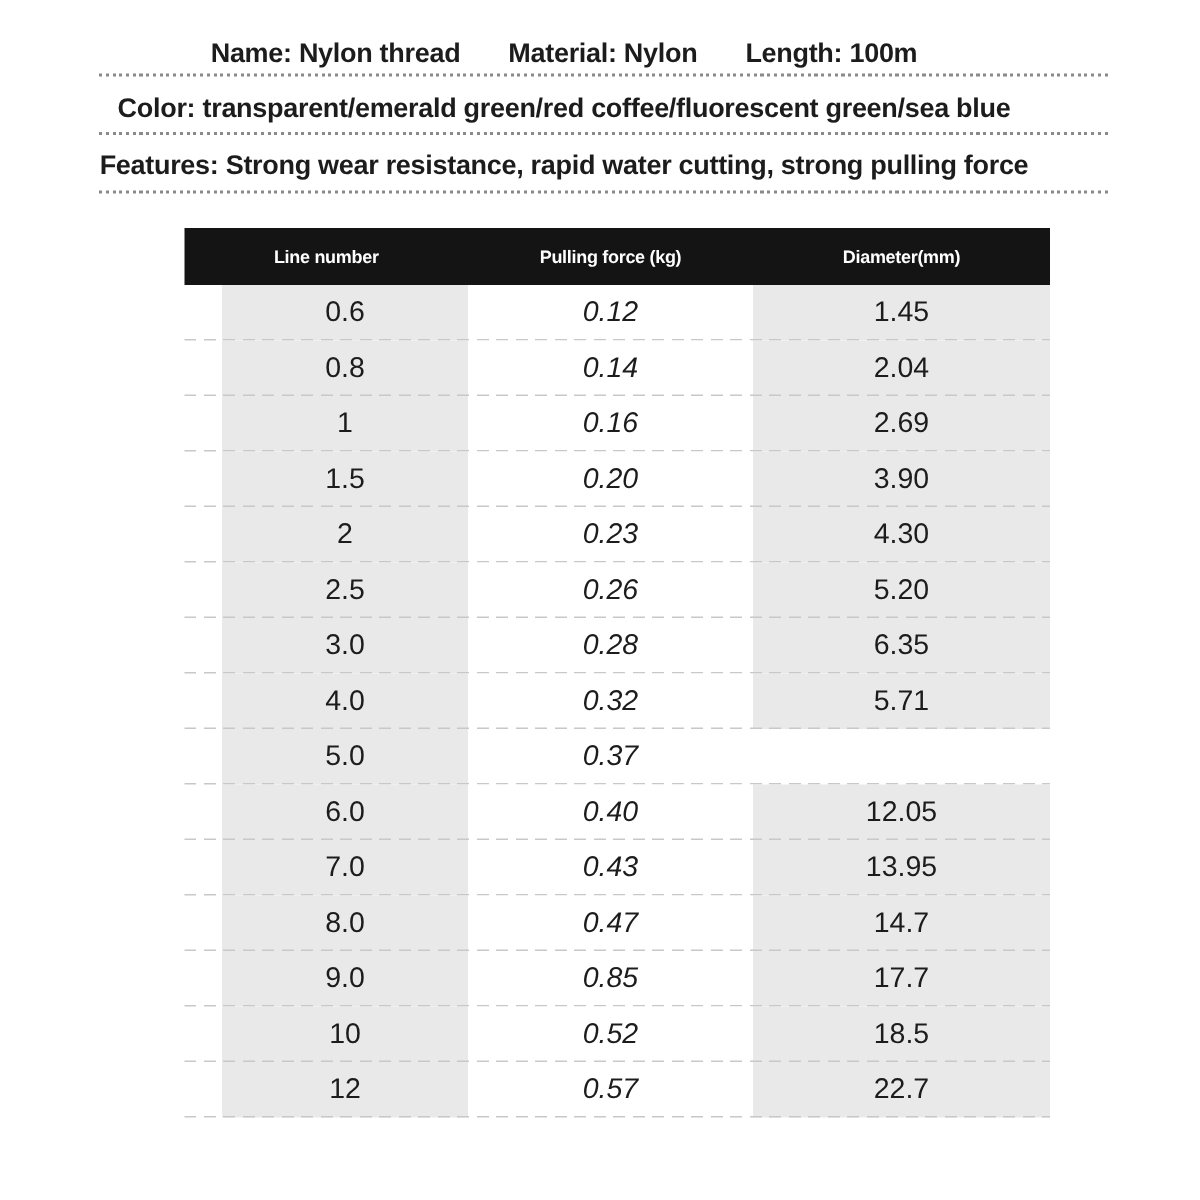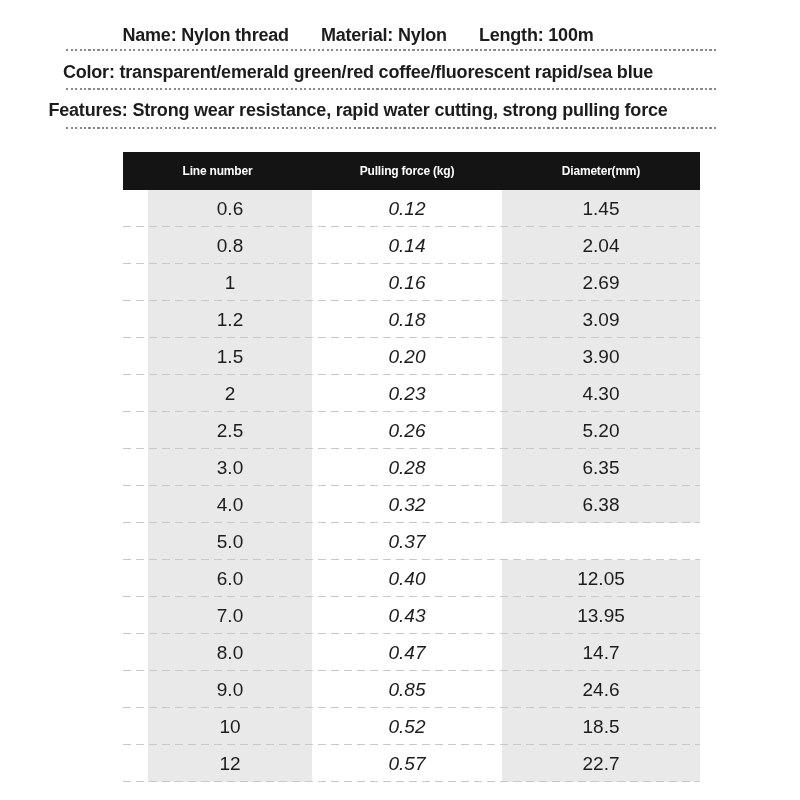--- a/index.html
+++ b/index.html
@@ -16,20 +16,21 @@
   body{
     width:800px;height:800px;
     background:var(--page-bg);
     font-family:"Liberation Sans", sans-serif;
     color:var(--text);
   }
   .canvas{
     position:relative;
     width:716px;height:800px;
     overflow:hidden;
+    padding-left:36px;
   }
 
   
   .info-line{
     position:absolute;
     left:40px; right:40px;
     height:26px;
     display:flex;
     justify-content:center;
     align-items:center;
@@ -99,21 +100,21 @@
 <div class="canvas">
 
   <div class="info-line info-line1">
     <span>Name: Nylon thread</span>
     <span>Material: Nylon</span>
     <span>Length: 100m</span>
   </div>
   <div class="dotted-rule rule1"></div>
 
   <div class="info-line info-line2">
-    <span>Color: transparent/emerald green/red coffee/fluorescent rapid/sea blue</span>
+    <span>Color: transparent/emerald green/red coffee/fluorescent green/sea blue</span>
   </div>
   <div class="dotted-rule rule2"></div>
 
   <div class="info-line info-line3">
     <span>Features: Strong wear resistance, rapid water cutting, strong pulling force</span>
   </div>
   <div class="dotted-rule rule3"></div>
 
   <div class="spec-table">
     <div class="t-header">
@@ -131,25 +132,20 @@
           <div class="t-cell c0">0.8</div>
           <div class="t-cell c1">0.14</div>
           <div class="t-cell c2">2.04</div>
         </div>
         <div class="t-row">
           <div class="t-cell c0">1</div>
           <div class="t-cell c1">0.16</div>
           <div class="t-cell c2">2.69</div>
         </div>
         <div class="t-row">
-          <div class="t-cell c0">1.2</div>
-          <div class="t-cell c1">0.18</div>
-          <div class="t-cell c2">3.09</div>
-        </div>
-        <div class="t-row">
           <div class="t-cell c0">1.5</div>
           <div class="t-cell c1">0.20</div>
           <div class="t-cell c2">3.90</div>
         </div>
         <div class="t-row">
           <div class="t-cell c0">2</div>
           <div class="t-cell c1">0.23</div>
           <div class="t-cell c2">4.30</div>
         </div>
         <div class="t-row">
@@ -158,21 +154,21 @@
           <div class="t-cell c2">5.20</div>
         </div>
         <div class="t-row">
           <div class="t-cell c0">3.0</div>
           <div class="t-cell c1">0.28</div>
           <div class="t-cell c2">6.35</div>
         </div>
         <div class="t-row">
           <div class="t-cell c0">4.0</div>
           <div class="t-cell c1">0.32</div>
-          <div class="t-cell c2">6.38</div>
+          <div class="t-cell c2">5.71</div>
         </div>
         <div class="t-row">
           <div class="t-cell c0">5.0</div>
           <div class="t-cell c1">0.37</div>
         </div>
         <div class="t-row">
           <div class="t-cell c0">6.0</div>
           <div class="t-cell c1">0.40</div>
           <div class="t-cell c2">12.05</div>
         </div>
@@ -182,21 +178,21 @@
           <div class="t-cell c2">13.95</div>
         </div>
         <div class="t-row">
           <div class="t-cell c0">8.0</div>
           <div class="t-cell c1">0.47</div>
           <div class="t-cell c2">14.7</div>
         </div>
         <div class="t-row">
           <div class="t-cell c0">9.0</div>
           <div class="t-cell c1">0.85</div>
-          <div class="t-cell c2">24.6</div>
+          <div class="t-cell c2">17.7</div>
         </div>
         <div class="t-row">
           <div class="t-cell c0">10</div>
           <div class="t-cell c1">0.52</div>
           <div class="t-cell c2">18.5</div>
         </div>
         <div class="t-row">
           <div class="t-cell c0">12</div>
           <div class="t-cell c1">0.57</div>
           <div class="t-cell c2">22.7</div>

